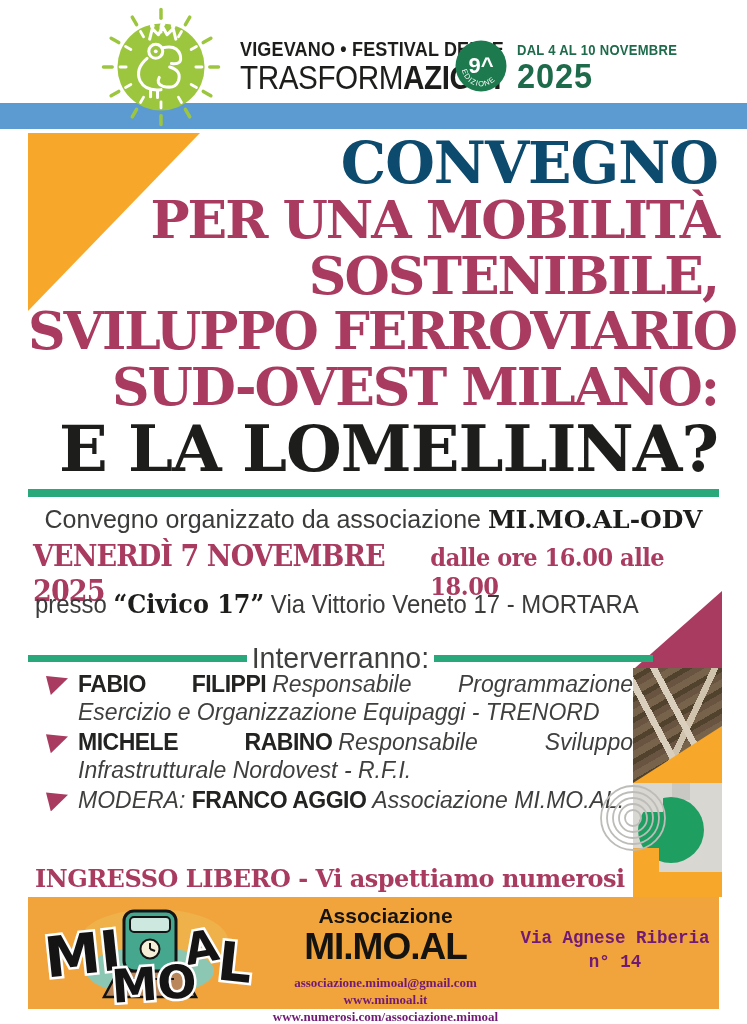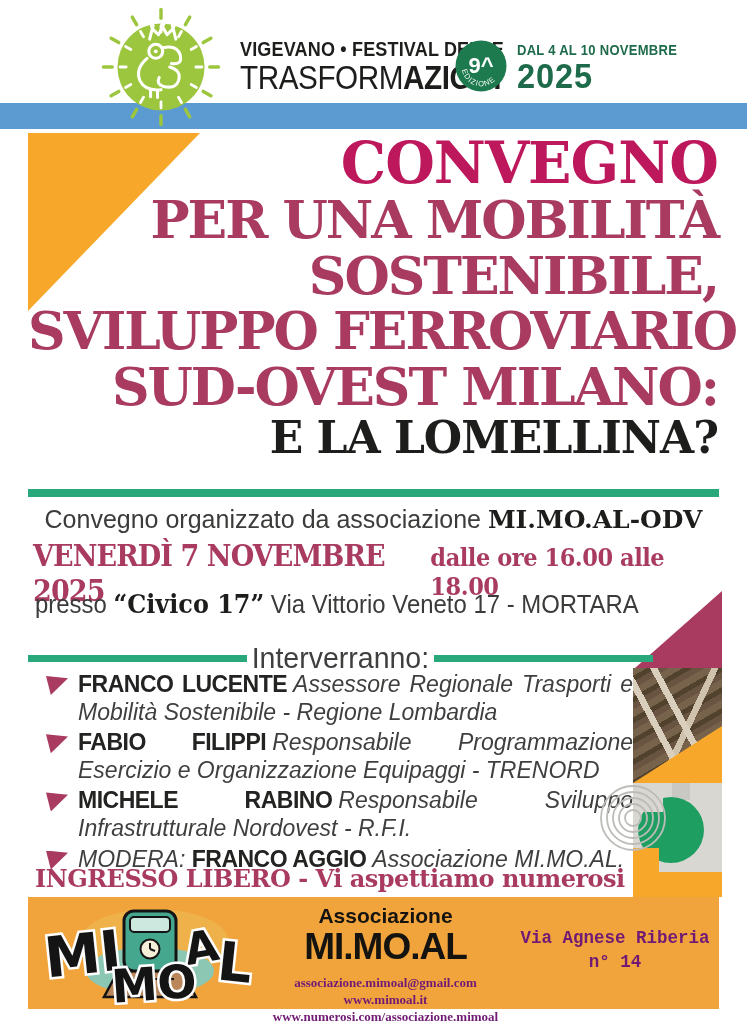--- a/index.html
+++ b/index.html
@@ -19,23 +19,23 @@
   .brand-l2 .bold { font-weight:800; }
   .badge { position:absolute; left:455px; top:40px; width:52px; height:52px; z-index:2; }
   .dates { position:absolute; left:517px; top:42px; transform:scaleX(.93); transform-origin:left top; color:#1e6b4b; white-space:nowrap; }
   .dates-l1 { font-size:14px; font-weight:700; letter-spacing:.3px; }
   .dates-l2 { font-size:35px; font-weight:700; line-height:1.02; letter-spacing:1px; }
 
   
   .orange-tri { position:absolute; left:28px; top:133px; width:172px; height:178px; background:#f7a82a; clip-path:polygon(0 0,100% 0,0 100%); }
   .title { position:absolute; left:28px; right:29px; top:134px; text-align:right; font-family:"DejaVu Serif", serif; font-weight:700; }
   .title div { white-space:nowrap; }
-  .t-black1 { font-size:57px; line-height:1.02; color:#be185d; letter-spacing:-1px; }
+  .t-black1 { font-size:57px; line-height:1.02; color:#0c4a6e; letter-spacing:-1px; }
   .t-mag { font-size:52px; line-height:1.07; color:#a93a60; letter-spacing:-2px; }
-  .t-black2 { font-size:44px; line-height:1.05; color:#1d1d1b; letter-spacing:-1px; }
+  .t-black2 { font-size:64px; line-height:1.05; color:#1d1d1b; letter-spacing:-1px; }
 
   
   .divider { position:absolute; left:28px; top:489px; width:691px; height:8px; background:#28a87b; }
   .org-line { position:absolute; left:30px; top:505px; width:687px; text-align:center; font-size:25px; color:#3b3b3a; white-space:nowrap; }
   .org-name { font-family:"DejaVu Serif", serif; font-weight:700; color:#1d1d1b; }
   .date-line { position:absolute; left:33px; top:538px; width:758px; transform:scaleX(.9); transform-origin:left top;
     display:flex; justify-content:space-between; align-items:baseline;
     color:#a93a60; font-family:"DejaVu Serif", serif; font-weight:700; }
   .date-main { font-size:30px; letter-spacing:-1px; }
   .date-time { font-size:25px; letter-spacing:-.5px; }
@@ -175,24 +175,20 @@
   <div class="venue-line"><span>presso </span><span class="venue-name">“Civico 17”</span><span> Via Vittorio Veneto 17 - MORTARA</span></div>
   <div class="magenta-tri"></div>
 
   <div class="interv">
     <div class="line"></div>
     <div class="label">Interverranno:</div>
     <div class="line"></div>
   </div>
 
   <div class="speakers">
-    <div class="sp-item">
-      <div class="sp-bullet"></div>
-      <p class="sp-text"><span class="sp-name">FRANCO LUCENTE</span><span>Assessore Regionale Trasporti e Mobilità Sostenibile - Regione Lombardia</span></p>
-    </div>
     <div class="sp-item">
       <div class="sp-bullet"></div>
       <p class="sp-text"><span class="sp-name">FABIO FILIPPI</span><span>Responsabile Programmazione Esercizio e Organizzazione Equipaggi - TRENORD</span></p>
     </div>
     <div class="sp-item">
       <div class="sp-bullet"></div>
       <p class="sp-text"><span class="sp-name">MICHELE RABINO</span><span>Responsabile Sviluppo Infrastrutturale Nordovest - R.F.I.</span></p>
     </div>
     <div class="sp-item">
       <div class="sp-bullet"></div>

